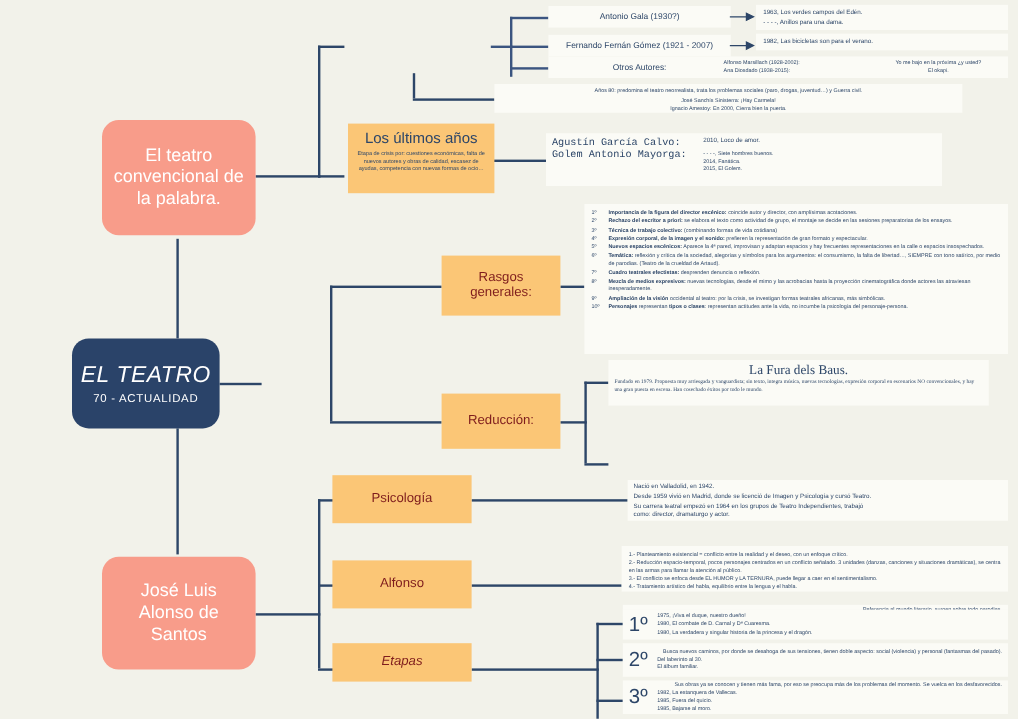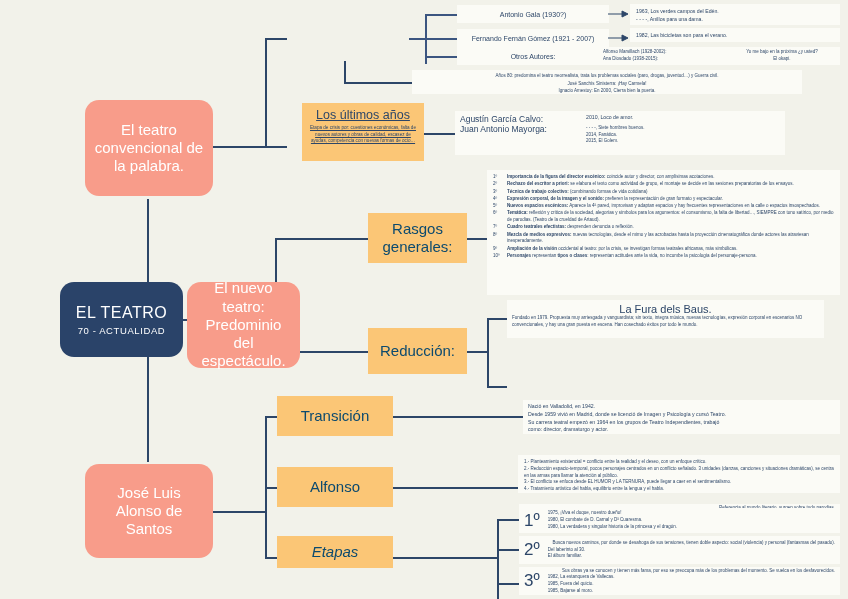--- a/index.html
+++ b/index.html
@@ -19,35 +19,35 @@
   .h{height:2px;}
   .v{width:2px;}
   .thin{background:#3b5580;}
 
   
   .node-dark{
     background:#2a4369;border-radius:14px;color:#ffffff;
     display:flex;flex-direction:column;align-items:center;justify-content:center;
     text-align:center;
   }
-  .node-dark .t1{font-size:16px;letter-spacing:.5px;}
+  .node-dark .t1{font-size:19px;letter-spacing:.5px;font-style:italic;}
   .node-dark .t2{font-size:9.5px;letter-spacing:.6px;margin-top:3px;}
 
   
   .node-salmon{
     background:#f89c8a;border-radius:14px;color:#ffffff;
     display:flex;align-items:center;justify-content:center;text-align:center;
     font-size:15px;line-height:1.22;padding:6px 8px;
   }
 
   
   .node-orange{
-    background:#fbc676;color:#0c4a6e;
+    background:#fbc676;color:#7f1d1d;
     display:flex;align-items:center;justify-content:center;text-align:center;
-    font-size:15px;line-height:1.2;padding:4px 6px;
+    font-size:11px;line-height:1.2;padding:4px 6px;
   }
 
   
   .card-orange{
     background:#fbc676;color:#2d4668;padding:5px 6px 6px;
     display:flex;flex-direction:column;align-items:center;
   }
   .card-orange .ct{font-size:12.5px;margin-bottom:3px;}
   .card-orange .cb{font-size:4.6px;line-height:1.45;text-align:center;}
 
@@ -122,23 +122,20 @@
 
   <div class="abs node-dark" style="left:60px;top:282px;width:123px;height:75px;">
     <div class="t1">EL TEATRO</div>
     <div class="t2">70 - ACTUALIDAD</div>
   </div>
 
   <div class="abs node-salmon" style="left:85px;top:100px;width:128px;height:96px;">
     <span>El teatro convencional de la palabra.</span>
   </div>
 
-  <div class="abs node-salmon" style="left:187px;top:282px;width:113px;height:86px;">
-    <span>El nuevo teatro: Predominio del espectáculo.</span>
-  </div>
 
   <div class="abs node-salmon" style="left:85px;top:464px;width:128px;height:94px;">
     <span>José Luis Alonso de Santos</span>
   </div>
 
 
   <div class="abs panel c p-md" style="left:457px;top:5px;width:152px;height:18px;">
     <span>Antonio Gala (1930?)</span>
   </div>
   <div class="abs panel c p-md" style="left:457px;top:29px;width:152px;height:18px;">
@@ -180,30 +177,30 @@
   </div>
 
   <div class="abs panel p-xs" style="left:412px;top:70px;width:390px;height:24px;padding:3px 6px;">
     <div class="ct">Años 80: predomina el teatro neorrealista, trata los problemas sociales (paro, drogas, juventud…) y Guerra civil.</div>
     <div class="ct" style="margin-top:1px;">
       <div>José Sanchís Sinisterra: ¡Hay Carmela!</div>
       <div>Ignacio Amestoy: En 2000, Cierra bien la puerta.</div>
     </div>
   </div>
 
-  <div class="abs card-orange" style="left:302px;top:103px;width:122px;height:58px;text-decoration:underline;">
+  <div class="abs card-orange" style="left:290px;top:103px;width:122px;height:58px;">
     <div class="ct">Los últimos años</div>
     <div class="cb">Etapa de crisis por: cuestiones económicas, falta de nuevos autores y obras de calidad, escasez de ayudas, competencia con nuevas formas de ocio…</div>
   </div>
 
   <div class="abs panel" style="left:455px;top:111px;width:330px;height:44px;padding:3px 5px;">
     <div style="display:flex;align-items:flex-start;gap:6px;">
-      <div style="width:120px;">
+      <div style="width:120px;font-family:Liberation Mono, monospace;">
         <div class="p-lg">Agustín García Calvo:</div>
-        <div class="p-lg">Juan Antonio Mayorga:</div>
+        <div class="p-lg">Golem Antonio Mayorga:</div>
       </div>
       <div style="flex:1;">
         <div class="p-sm">2010, Loco de amor.</div>
         <div class="p-xs" style="margin-top:3px;">
           <div>- - - -, Siete hombres buenos.</div>
           <div>2014, Fanática.</div>
           <div>2015, El Golem.</div>
         </div>
       </div>
     </div>
@@ -255,28 +252,28 @@
           <span style="min-width: 11px;">10º</span>
           <span><b>Personajes</b> representan <b>tipos o clases</b>: representan actitudes ante la vida, no incumbe la psicología del personaje-persona.</span>
         </li>
       </ul>
   </div>
 
   <div class="abs node-orange" style="left:368px;top:328px;width:99px;height:46px;">
     <span>Reducción:</span>
   </div>
 
-  <div class="abs panel" style="left:507px;top:300px;width:317px;height:38px;padding:3px 5px;">
+  <div class="abs panel" style="left:507px;top:300px;width:317px;height:38px;padding:3px 5px;font-family:Liberation Serif, serif;">
     <div class="p-title">La Fura dels Baus.</div>
     <div class="p-xs lt">Fundado en 1979. Propuesta muy arriesgada y vanguardista; sin texto, integra música, nuevas tecnologías, expresión corporal en escenarios NO convencionales, y hay una gran puesta en escena. Han cosechado éxitos por todo le mundo.</div>
   </div>
 
 
   <div class="abs node-orange" style="left:277px;top:396px;width:116px;height:40px;">
-    <span>Transición</span>
+    <span>Psicología</span>
   </div>
   <div class="abs panel lt p-sm" style="left:523px;top:400px;width:317px;height:34px;padding:3px 5px;">
     <div>Nació en Valladolid, en 1942.</div>
     <div>Desde 1959 vivió en Madrid, donde se licenció de Imagen y Psicología y cursó Teatro.</div>
     <div>Su carrera teatral empezó en 1964 en los grupos de Teatro Independientes, trabajó</div>
     <div>como: director, dramaturgo y actor.</div>
   </div>
 
   <div class="abs node-orange" style="left:277px;top:467px;width:116px;height:40px;">
     <span>Alfonso</span>

